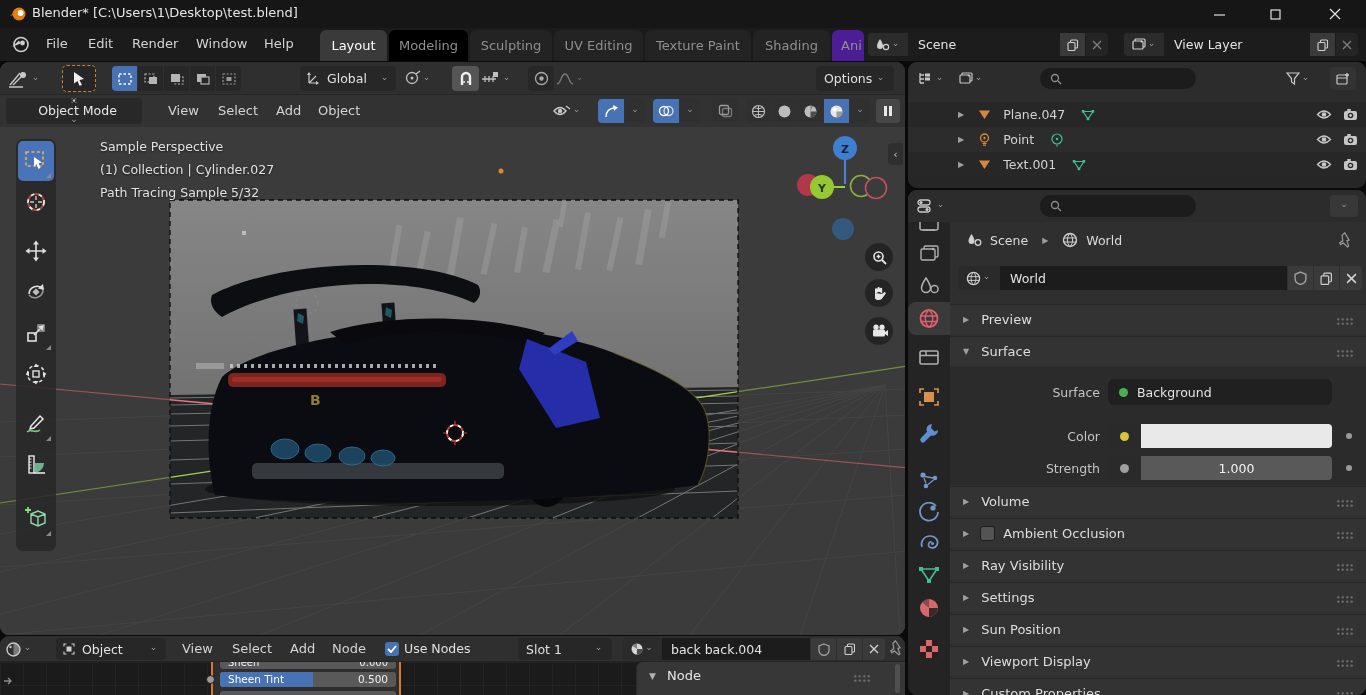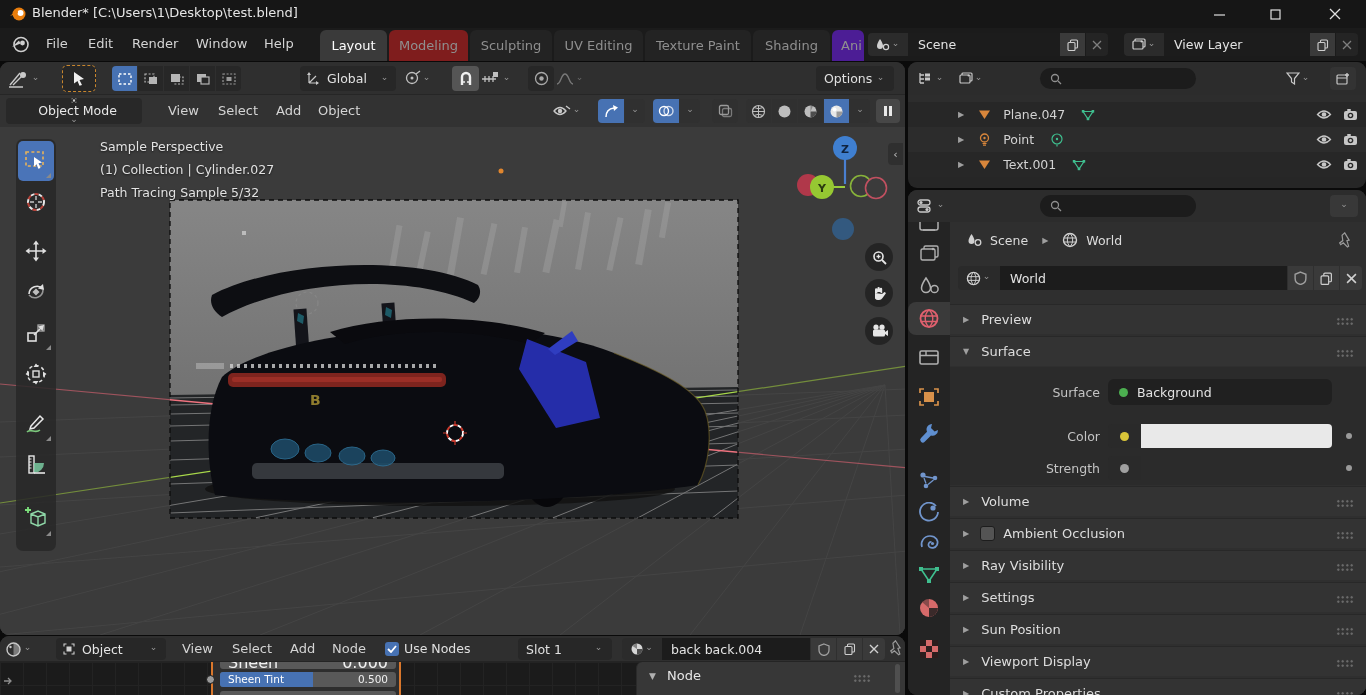--- a/index.html
+++ b/index.html
@@ -64,21 +64,21 @@
           <path d="M2,12 L9,5.5 L10.5,8.5 Z" fill="#cfcfcf"></path>
         </svg>
     </span>
     <span class="menu-item ab" style="left:36px;top:0;">File</span>
     <span class="menu-item ab" style="left:78px;top:0;">Edit</span>
     <span class="menu-item ab" style="left:122px;top:0;">Render</span>
     <span class="menu-item ab" style="left:186px;top:0;">Window</span>
     <span class="menu-item ab" style="left:254px;top:0;">Help</span>
 
     <span class="ab" style="left:320px;top:2px;height:31px;width:67px;background:#3a3a3a;border-radius:6px 6px 0 0;display:flex;align-items:center;justify-content:center;font-size:13px;color:#fdfdfd;">Layout</span>
-    <span class="ab" style="left:389px;top:2px;height:31px;width:79px;background:#7f1d1d;border-radius:6px 6px 0 0;display:flex;align-items:center;justify-content:center;font-size:13px;color:#8f8f8f;">Modeling</span>
+    <span class="ab" style="left:389px;top:2px;height:31px;width:79px;background:#000000;border-radius:6px 6px 0 0;display:flex;align-items:center;justify-content:center;font-size:13px;color:#8f8f8f;">Modeling</span>
     <span class="ab" style="left:470px;top:2px;height:31px;width:82px;background:#232323;border-radius:6px 6px 0 0;display:flex;align-items:center;justify-content:center;font-size:13px;color:#8f8f8f;">Sculpting</span>
     <span class="ab" style="left:554px;top:2px;height:31px;width:89px;background:#232323;border-radius:6px 6px 0 0;display:flex;align-items:center;justify-content:center;font-size:13px;color:#8f8f8f;">UV Editing</span>
     <span class="ab" style="left:645px;top:2px;height:31px;width:106px;background:#232323;border-radius:6px 6px 0 0;display:flex;align-items:center;justify-content:center;font-size:13px;color:#8f8f8f;">Texture Paint</span>
     <span class="ab" style="left:753px;top:2px;height:31px;width:77px;background:#232323;border-radius:6px 6px 0 0;display:flex;align-items:center;justify-content:center;font-size:13px;color:#8f8f8f;">Shading</span>
     <span class="ab" style="left:832px;top:2px;height:31px;width:32px;background:#4c1d95;border-radius:6px 6px 0 0;display:flex;align-items:center;justify-content:flex-start;padding-left:9px;font-size:13px;color:#8f8f8f;overflow:hidden;">Ani</span>
 
     <span class="ab flex" style="left:868px;top:5px;height:23px;width:40px;background:#2b2b2b;border-radius:4px 0 0 4px;justify-content:center;">
       <svg width="15" height="14" viewBox="0 0 15 14">
           <path d="M5,1 C7,4 8,6 8,8 a3,3 0 1 1 -6,0 C2,6 3,4 5,1 Z" fill="#d0d0d0"></path>
           <circle cx="11" cy="9" r="2.6" fill="none" stroke="#d0d0d0" stroke-width="1.2"></circle>
@@ -640,21 +640,21 @@
     </div>
 
     <div class="ab" style="left:0;top:26px;width:905px;height:33px;background:#1b1b1b;background-image:linear-gradient(#232323 1px,transparent 1px),linear-gradient(90deg,#232323 1px,transparent 1px);background-size:23px 23px;overflow:hidden;">
       <span class="ab" style="left:3px;top:14px;">
         <svg width="10" height="10" viewBox="0 0 10 10">
             <path d="M1,5 h6 M5,2 l3,3 l-3,3" fill="none" stroke="#8f8f8f" stroke-width="1.3"></path>
           </svg>
       </span>
 
       <div class="ab" style="left:211px;top:0;width:190px;height:33px;background:#2e2e2e;border-left:2px solid #d9772c;border-right:2px solid #d9772c;">
-        <div class="ab" style="left:7px;top:-7px;width:176px;height:14px;background:#595959;border-radius:0 0 3px 3px;display:flex;align-items:center;justify-content:space-between;padding:0 8px;font-size:16px;color:#f0f0f0;">
+        <div class="ab" style="left:7px;top:-7px;width:176px;height:14px;background:#595959;border-radius:0 0 3px 3px;display:flex;align-items:center;justify-content:space-between;padding:0 8px;font-size:10px;color:#f0f0f0;">
           <span>Sheen</span>
           <span>0.000</span>
         </div>
         <div class="ab" style="left:7px;top:10px;width:176px;height:15px;background:#595959;border-radius:3px;overflow:hidden;">
           <div class="ab" style="left:0;top:0;width:93px;height:15px;background:#4772b3;"></div>
           <span class="ab" style="left:8px;top:1px;font-size:10.5px;color:#fff;">Sheen Tint</span>
           <span class="ab" style="right:8px;top:1px;font-size:10.5px;color:#f0f0f0;">0.500</span>
         </div>
         <div class="ab" style="left:7px;top:29px;width:176px;height:6px;background:#595959;border-radius:3px 3px 0 0;"></div>
       </div>
@@ -1005,20 +1005,23 @@
         <span class="ab lbl" style="left:0;top:62px;width:150px;text-align:right;">Color</span>
         <span class="ab" style="left:158px;top:57px;width:33px;height:24px;background:#2a2a2a;border-radius:4px 0 0 4px;display:flex;align-items:center;justify-content:center;">
           <span style="width:9px;height:9px;border-radius:50%;background:#d9c539;"></span>
         </span>
         <span class="ab" style="left:191px;top:57px;width:191px;height:24px;background:#e9e9e9;border-radius:0 4px 4px 0;"></span>
         <span class="ab" style="left:396px;top:66px;width:6px;height:6px;border-radius:50%;background:#9a9a9a;"></span>
         <span class="ab lbl" style="left:0;top:94px;width:150px;text-align:right;">Strength</span>
         <span class="ab" style="left:158px;top:89px;width:33px;height:24px;background:#2a2a2a;border-radius:4px 0 0 4px;display:flex;align-items:center;justify-content:center;">
           <span style="width:9px;height:9px;border-radius:50%;background:#a0a0a0;"></span>
         </span>
+        <span class="ab" style="left:191px;top:89px;width:191px;height:24px;background:#595959;border-radius:0 4px 4px 0;display:flex;align-items:center;justify-content:center;font-size:12.5px;color:#f2f2f2;">
+          <span>1.000</span>
+        </span>
         <span class="ab" style="left:396px;top:98px;width:6px;height:6px;border-radius:50%;background:#9a9a9a;"></span>
       </div>
       <div class="panel-head" style="left:0;top:264px;">
         <span class="tri-r" style="margin-left:13px;">▶</span>
         <span style="margin-left:12px;">Volume</span>
         <span class="dots"></span>
       </div>
       <div class="panel-head" style="left:0;top:296px;">
         <span class="tri-r" style="margin-left:13px;">▶</span>
         <span style="margin-left:11px;width:15px;height:15px;background:#545454;border:1px solid #1d1d1d;border-radius:3px;display:inline-block;"></span>

